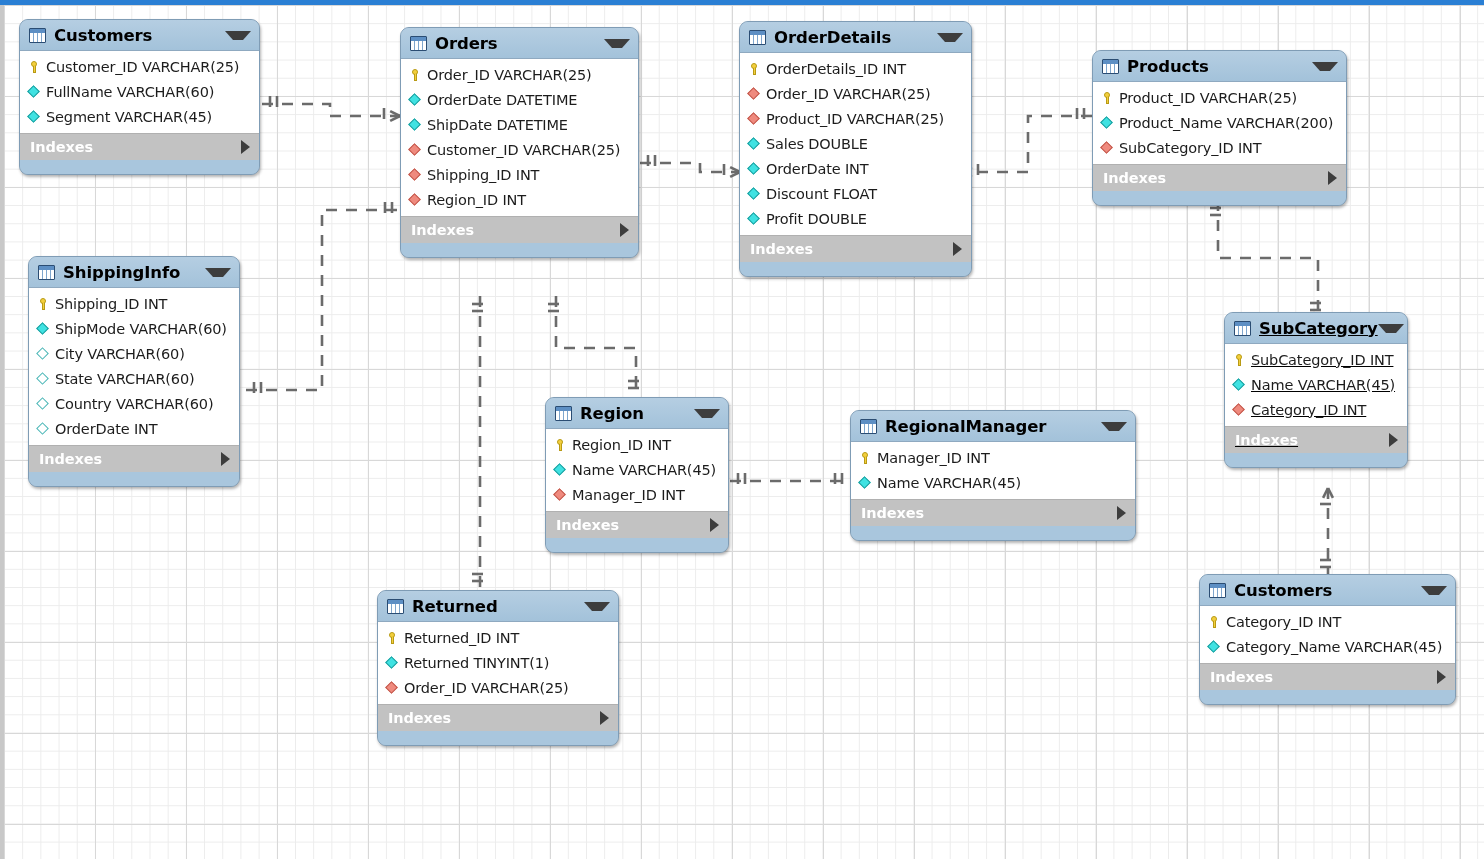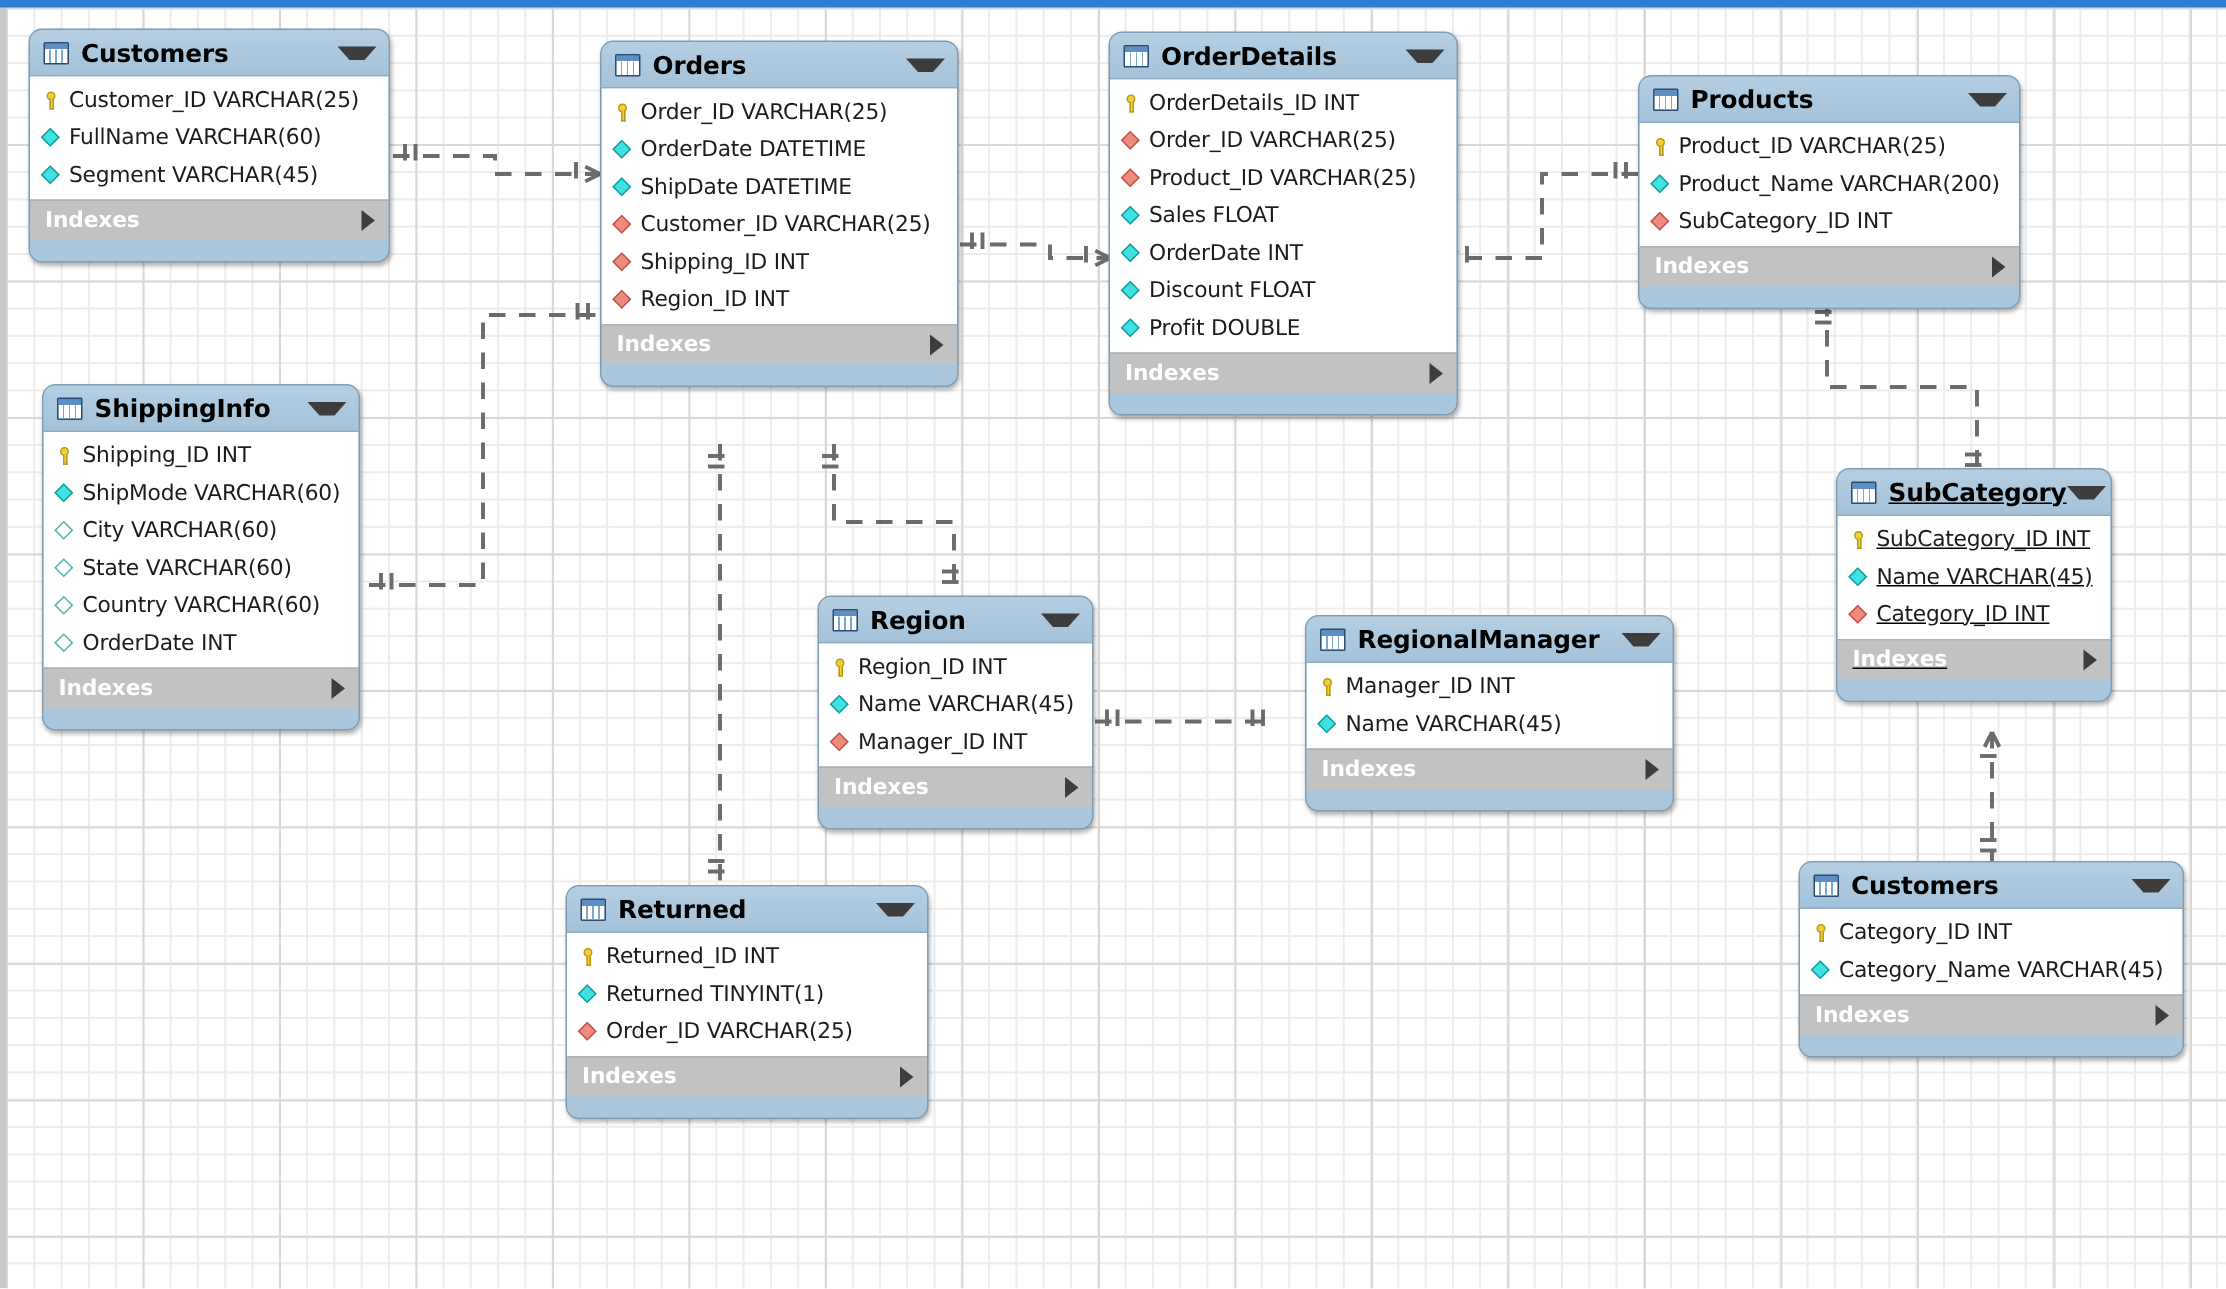--- a/index.html
+++ b/index.html
@@ -394,21 +394,21 @@
       <div class="col">
         <span class="m m-fk"></span>
         <span class="col-text">Order_ID VARCHAR(25)</span>
       </div>
       <div class="col">
         <span class="m m-fk"></span>
         <span class="col-text">Product_ID VARCHAR(25)</span>
       </div>
       <div class="col">
         <span class="m m-col"></span>
-        <span class="col-text">Sales FLOAT</span>
+        <span class="col-text">Sales DOUBLE</span>
       </div>
       <div class="col">
         <span class="m m-col"></span>
         <span class="col-text">OrderDate INT</span>
       </div>
       <div class="col">
         <span class="m m-col"></span>
         <span class="col-text">Discount FLOAT</span>
       </div>
       <div class="col">
@@ -536,21 +536,21 @@
         <span class="col-text">Manager_ID INT</span>
       </div>
     </div>
     <div class="tbl-idx">
       <span class="tbl-idx-label">Indexes</span>
       <span class="tbl-idx-caret"></span>
     </div>
     <div class="tbl-foot"></div>
   </div>
 
-  <div class="tbl" style="left:850px; top:410px; width:246px;margin-left:20px;">
+  <div class="tbl" style="left:850px; top:410px; width:286px;">
     <div class="tbl-head">
       <span class="tbl-icon"></span>
       <span class="tbl-title">RegionalManager</span>
       <span class="tbl-caret"></span>
     </div>
     <div class="tbl-cols">
       <div class="col">
         <span class="m m-pk"></span>
         <span class="col-text">Manager_ID INT</span>
       </div>

